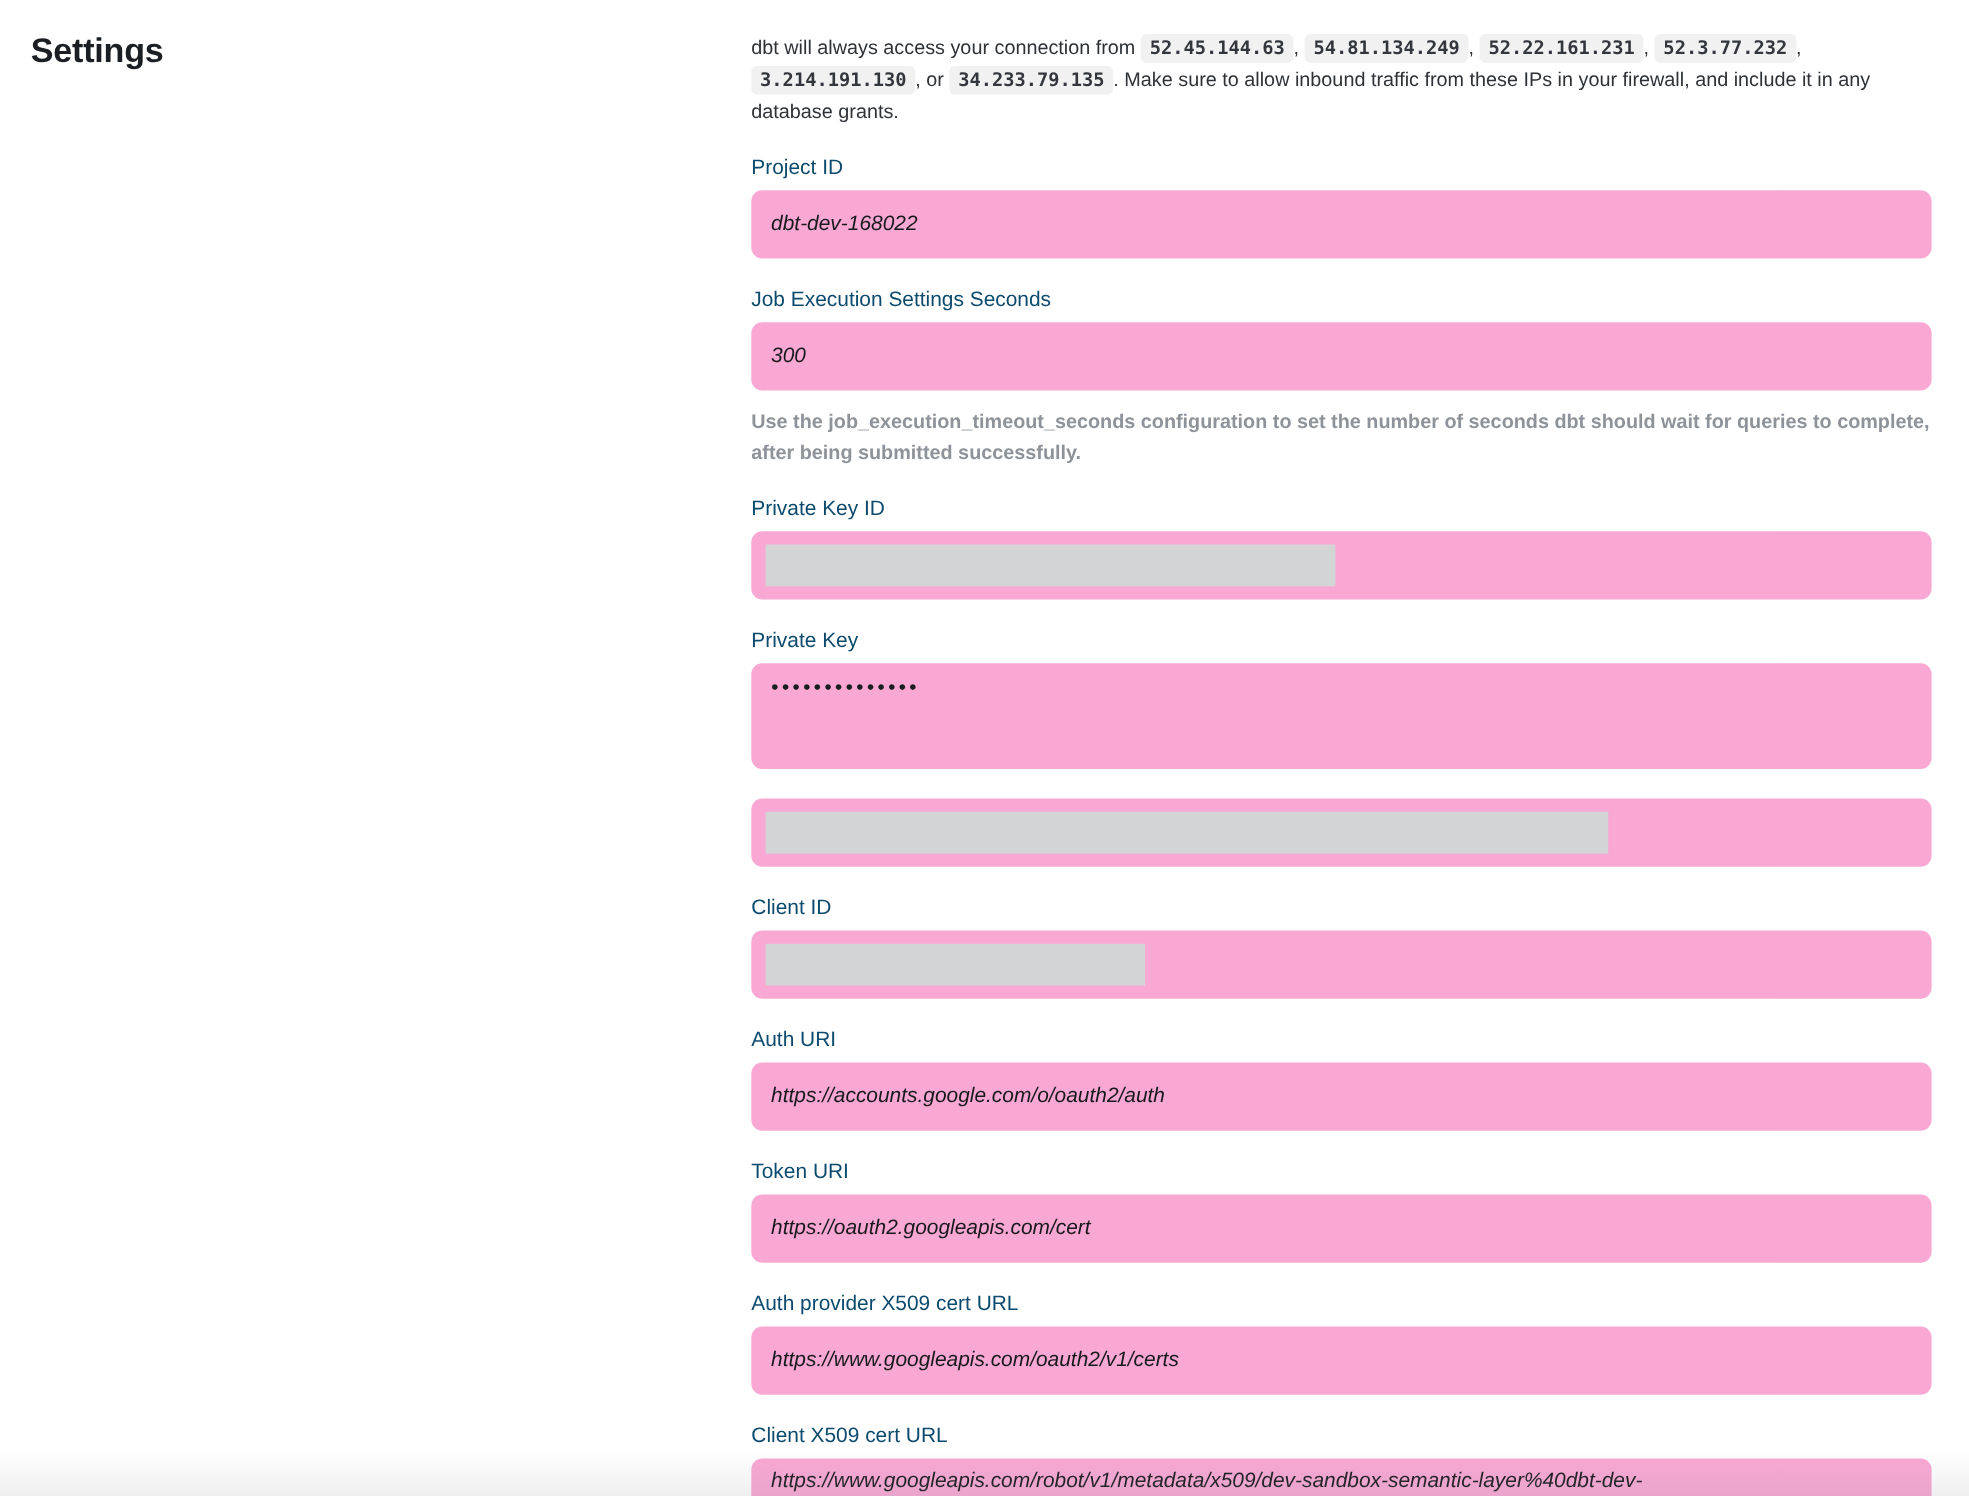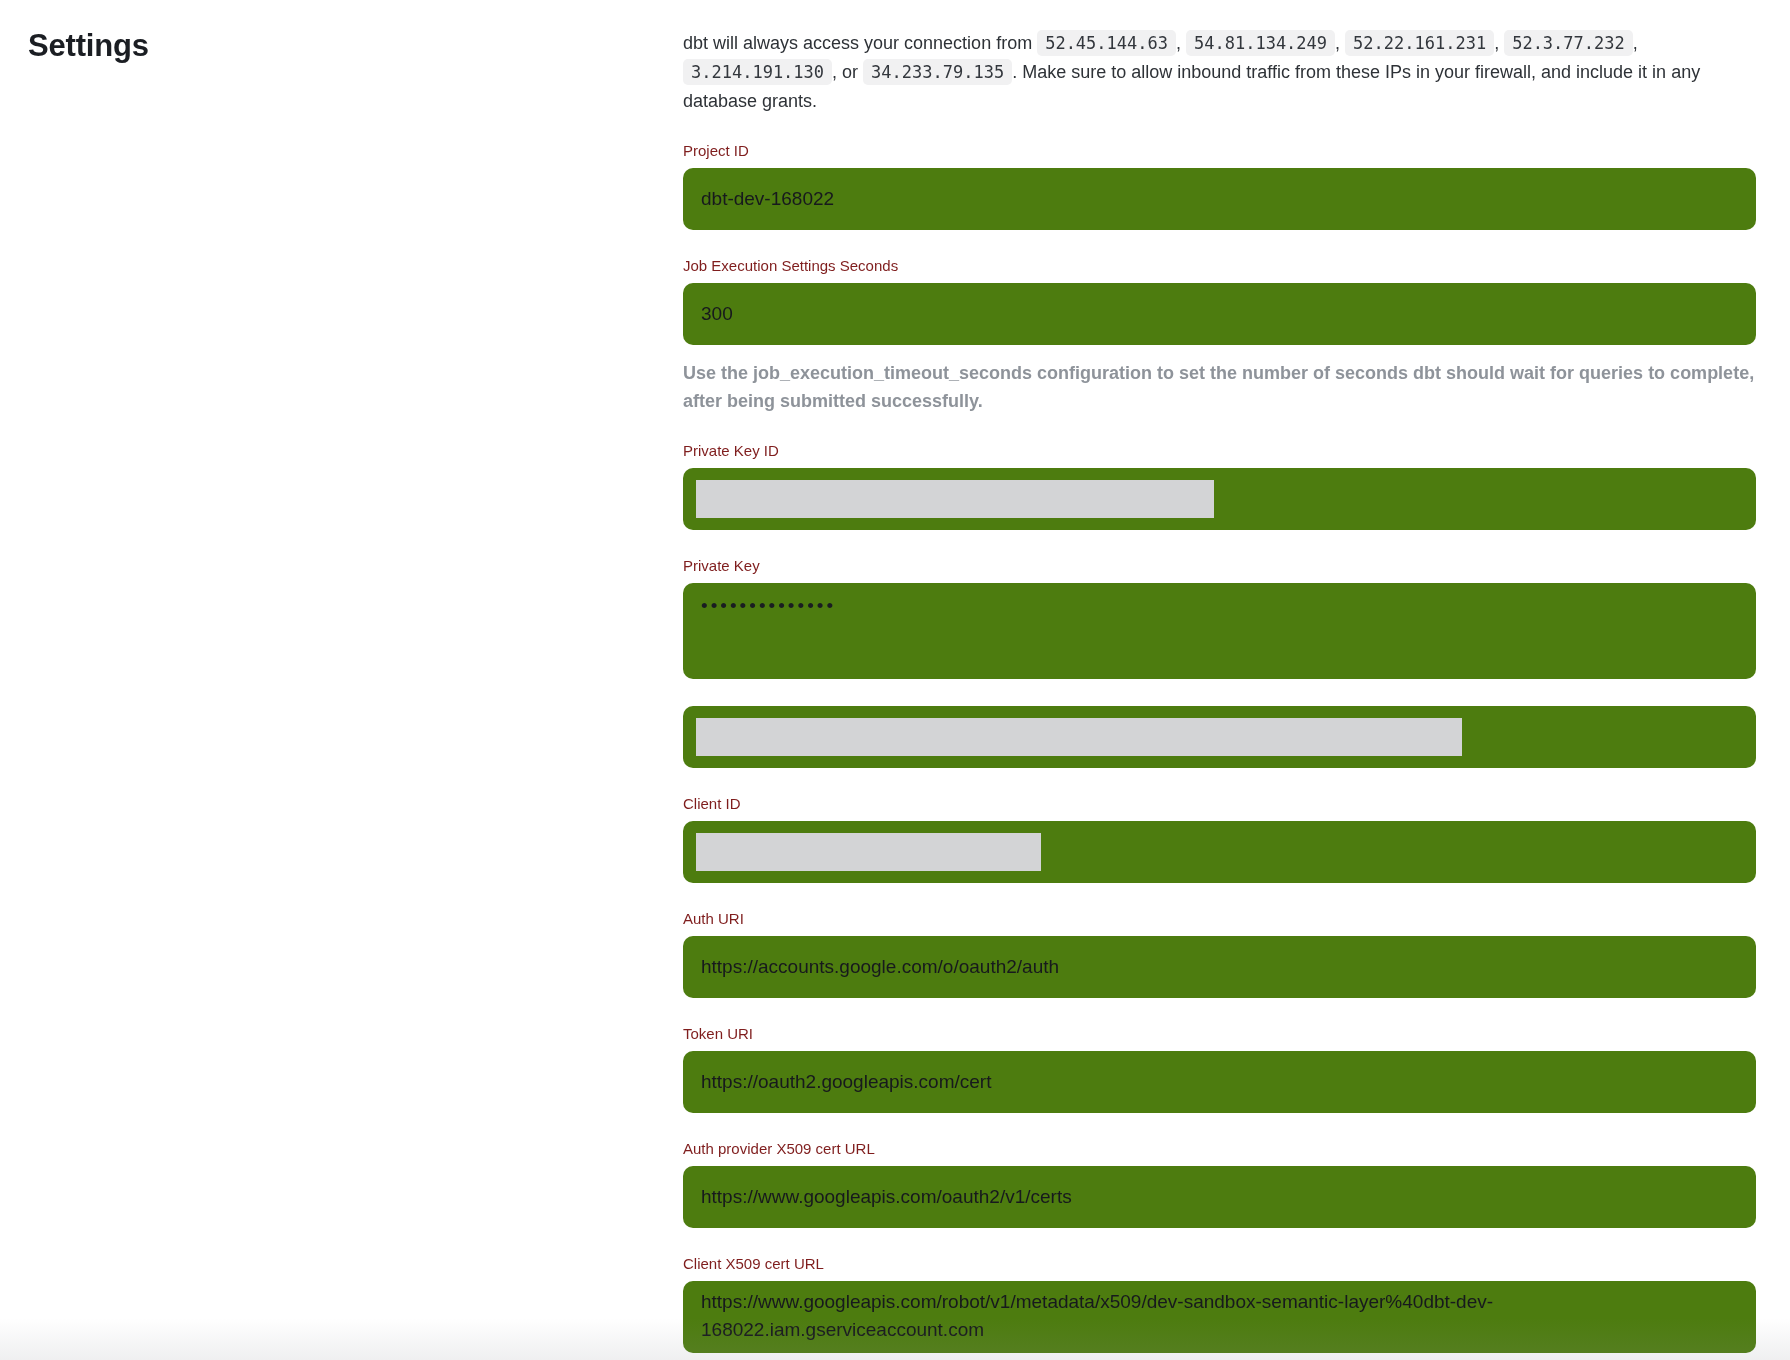--- a/index.html
+++ b/index.html
@@ -41,39 +41,41 @@
   .ip-chip {
     display: inline-block;
     font-family: "DejaVu Sans Mono", "Liberation Mono", monospace;
     font-size: 17px;
     line-height: 22px;
     color: #33373d;
     background: #f1f1f2;
     border-radius: 5px;
     padding: 2px 8px;
     vertical-align: baseline;
+    font-weight: bold;
   }
   .field-section {
     margin-bottom: 27px;
   }
   .field-label {
-    font-size: 15px;
-    color: #7f1d1d;
+    font-size: 19px;
+    color: #0c4a6e;
     margin-bottom: 9px;
   }
   .field-input {
-    background: #4d7c0f;
+    background: #f9a8d4;
     border-radius: 10px;
     min-height: 62px;
     display: flex;
     align-items: center;
     padding: 0 18px;
     font-size: 19px;
     color: #17191d;
     box-sizing: border-box;
+    font-style: italic;
   }
   .field-input.textarea {
     min-height: 96px;
     align-items: flex-start;
     padding-top: 13px;
   }
   .field-input.multiline {
     display: block;
     padding: 7px 18px 9px 18px;
     line-height: 28px;

